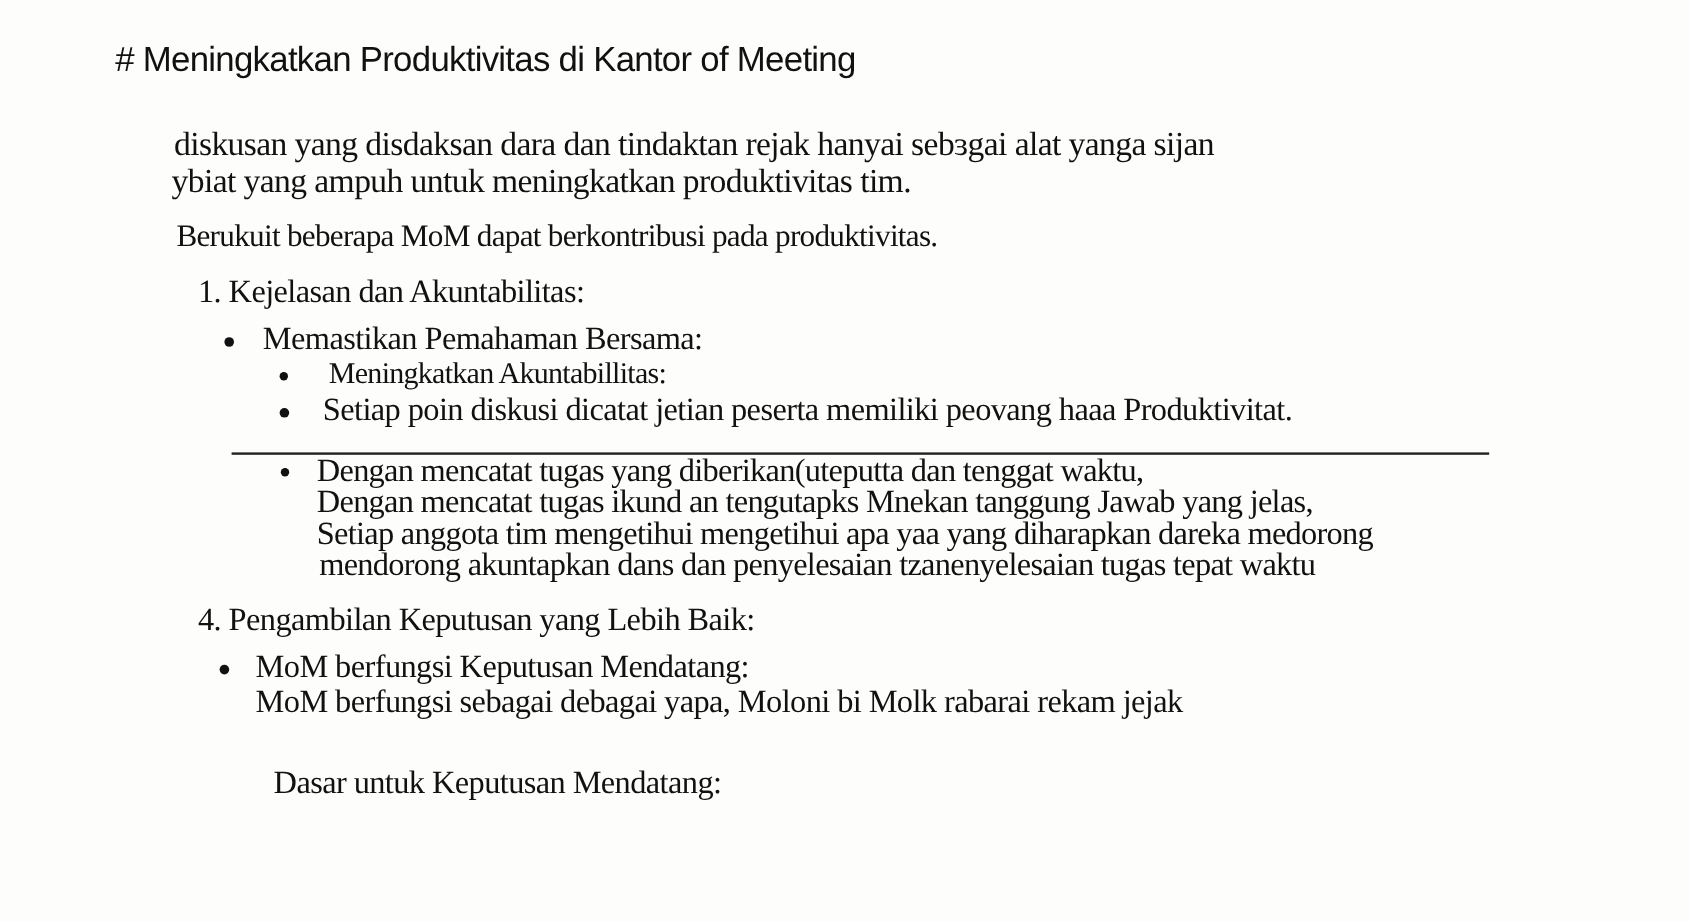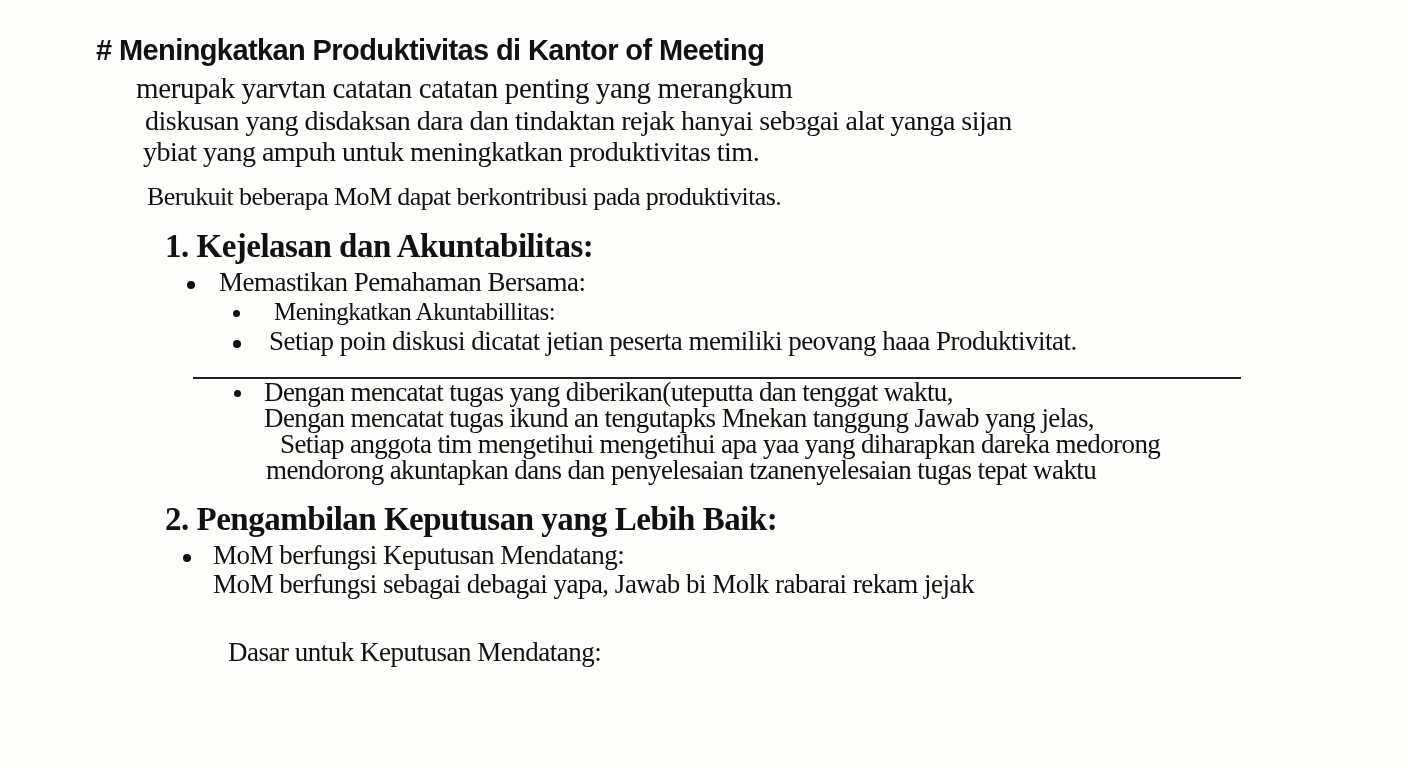--- a/index.html
+++ b/index.html
@@ -9,21 +9,21 @@
       width: 1408px;
       height: 768px;
       overflow: hidden;
     }
     body {
       position: relative;
       color: #111111;
       font-family: "Liberation Serif", "DejaVu Serif", serif;
     }
     .abs { position: absolute; white-space: nowrap; }
-    .sans { font-family: "Liberation Sans", "DejaVu Sans", sans-serif; font-weight: bold; }
+    .sans { font-family: "Liberation Sans", "DejaVu Sans", sans-serif; font-weight: normal; }
     .title {
       left: 96px; top: 34px;
       font-size: 29px;
       letter-spacing: -0.6px;
     }
     .subtitle-line {
       left: 136px; top: 72px;
       display: flex; align-items: baseline;
     }
     .subtitle-line .sans {
@@ -38,22 +38,22 @@
     .body-line {
       font-size: 28px;
       letter-spacing: -0.5px;
       line-height: 30px;
     }
     .intro {
       font-size: 26px;
       letter-spacing: -0.6px;
     }
     .section-heading {
-      font-size: 33px;
-      font-weight: bold;
+      font-size: 27px;
+      font-weight: normal;
       letter-spacing: -0.5px;
     }
     .bullet-text {
       font-size: 27px;
       letter-spacing: -0.5px;
     }
     .bullet-text-sm {
       font-size: 25px;
       letter-spacing: -0.6px;
     }
@@ -76,21 +76,20 @@
     }
   </style>
 </head>
 <body>
 
 <div>
 
   <div class="abs sans title"># Meningkatkan Produktivitas di Kantor of Meeting</div>
 
   <div class="abs subtitle-line">
-    <span class="rest">merupak yarvtan catatan catatan penting yang merangkum</span>
   </div>
 
   <div class="abs body-line" style="left:145px; top:106px;">diskusan yang disdaksan dara dan tindaktan rejak hanyai sebɜgai alat yanga sijan</div>
   <div class="abs body-line" style="left:143px; top:137px;">ybiat yang ampuh untuk meningkatkan produktivitas tim.</div>
 
   <div class="abs intro" style="left:147px; top:182px;">Berukuit beberapa MoM dapat berkontribusi pada produktivitas.</div>
 
   <div class="abs section-heading" style="left:165px; top:228px;">1. Kejelasan dan Akuntabilitas:</div>
 
   <div class="bullet" style="left:187px; top:281px;"></div>
@@ -100,24 +99,24 @@
   <div class="abs bullet-text-sm" style="left:274px; top:298px;">Meningkatkan Akuntabillitas:</div>
 
   <div class="bullet" style="left:233px; top:340px;"></div>
   <div class="abs bullet-text" style="left:269px; top:326px;">Setiap poin diskusi dicatat jetian peserta memiliki peovang haaa Produktivitat.</div>
 
   <div class="rule"></div>
 
   <div class="bullet" style="left:234px; top:390px; width:7px; height:7px;"></div>
   <div class="abs block-line" style="left:264px; top:381px;">Dengan mencatat tugas yang diberikan(uteputta dan tenggat waktu,</div>
   <div class="abs block-line" style="left:264px; top:407px;">Dengan mencatat tugas ikund an tengutapks Mnekan tanggung Jawab yang jelas,</div>
-  <div class="abs block-line" style="left:264px; top:433px;margin-left:16px;">Setiap anggota tim mengetihui mengetihui apa yaa yang diharapkan dareka medorong</div>
+  <div class="abs block-line" style="left:264px; top:433px;">Setiap anggota tim mengetihui mengetihui apa yaa yang diharapkan dareka medorong</div>
   <div class="abs block-line" style="left:266px; top:459px;">mendorong akuntapkan dans dan penyelesaian tzanenyelesaian tugas tepat waktu</div>
 
-  <div class="abs section-heading" style="left:165px; top:501px;">2. Pengambilan Keputusan yang Lebih Baik:</div>
+  <div class="abs section-heading" style="left:165px; top:501px;">4. Pengambilan Keputusan yang Lebih Baik:</div>
 
   <div class="bullet" style="left:183px; top:554px;"></div>
   <div class="abs bullet-text" style="left:213px; top:540px;">MoM berfungsi Keputusan Mendatang:</div>
-  <div class="abs bullet-text" style="left:213px; top:569px;">MoM berfungsi sebagai debagai yapa, Jawab bi Molk rabarai rekam jejak</div>
+  <div class="abs bullet-text" style="left:213px; top:569px;">MoM berfungsi sebagai debagai yapa, Moloni bi Molk rabarai rekam jejak</div>
 
   <div class="abs bullet-text" style="left:228px; top:637px;text-align:center;">Dasar untuk Keputusan Mendatang:</div>
 
 </div>
 
 </body></html>

